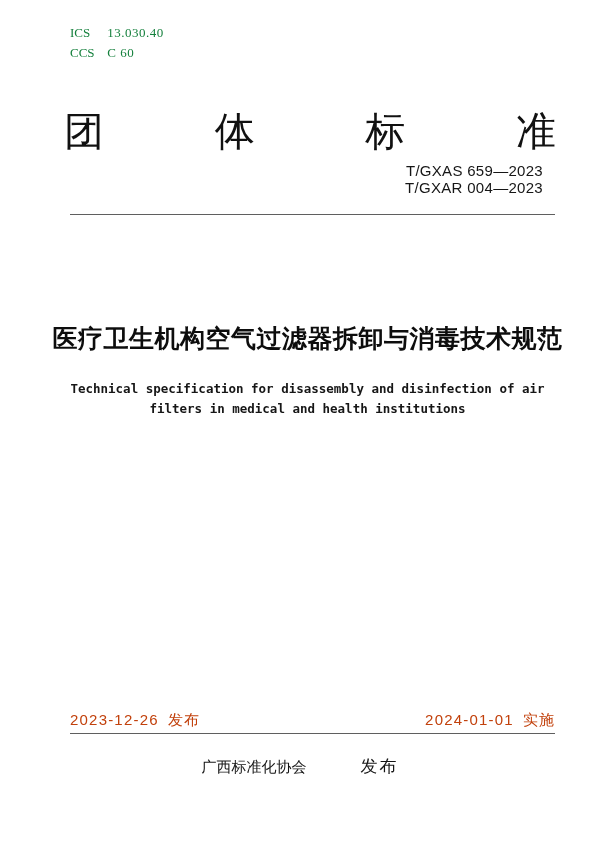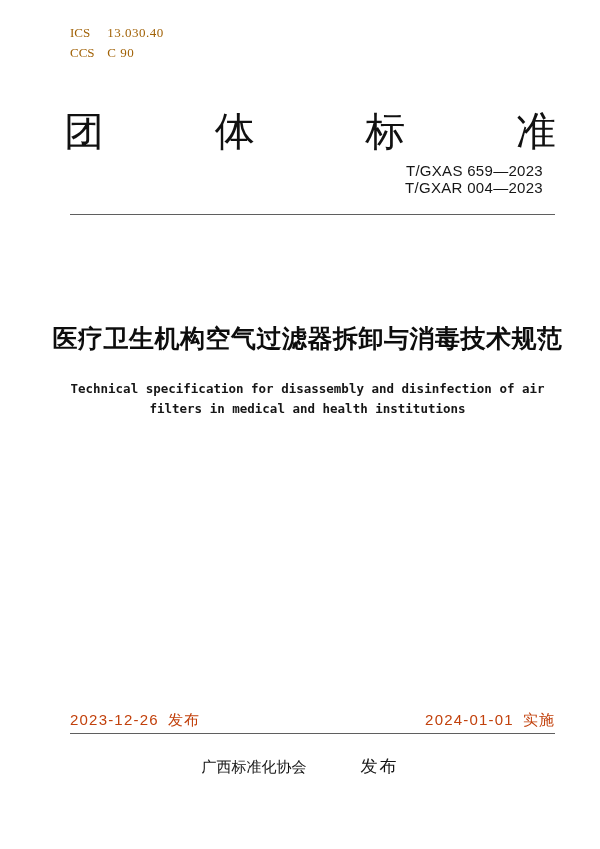--- a/index.html
+++ b/index.html
@@ -9,21 +9,21 @@
     background:#ffffff;
     color:#1a1a1a;
     font-family:"Liberation Sans", sans-serif;
     overflow:hidden;
   }
 
   
   .ics-block {
     position:absolute; top:23px; left:70px;
     font-family:"Liberation Serif", serif;
-    font-size:13px; line-height:20px; color:#a16207;
+    font-size:13px; line-height:20px; color:#15803d;
   }
   .ics-line .code-label { display:inline-block; min-width:34px; }
   .ics-line .code-value { letter-spacing:0.5px; }
 
   
   .doc-type {
     position:absolute; top:104px; left:64px; right:44px;
     display:flex; justify-content:space-between;
     font-size:40px; font-weight:400; color:#111;
   }
@@ -82,21 +82,21 @@
 
 <div class="page">
 
   <div class="ics-block">
     <div class="ics-line">
       <span class="code-label">ICS</span>
       <span class="code-value">13.030.40</span>
     </div>
     <div class="ics-line">
       <span class="code-label">CCS</span>
-      <span class="code-value">C 90</span>
+      <span class="code-value">C 60</span>
     </div>
   </div>
 
   <div class="doc-type">
     <span>团</span>
     <span>体</span>
     <span>标</span>
     <span>准</span>
   </div>
 

